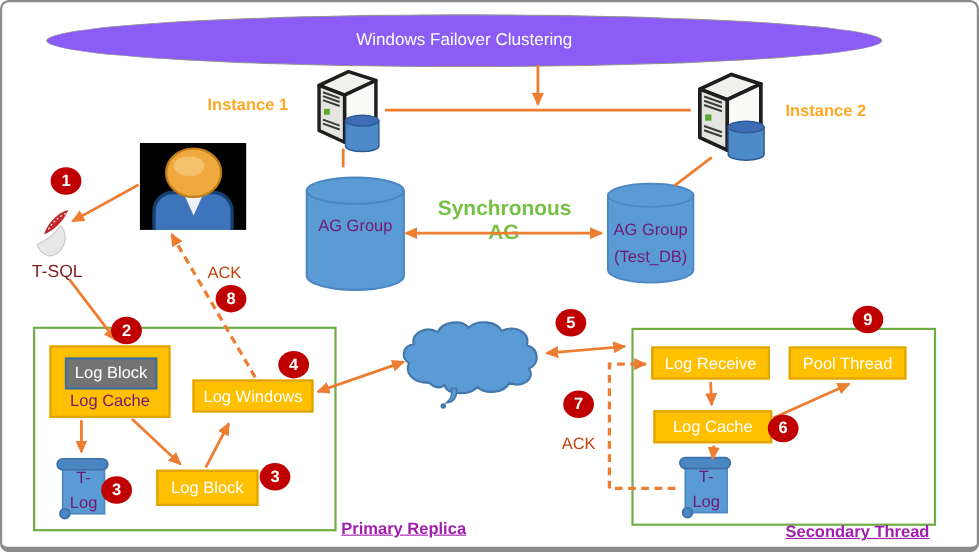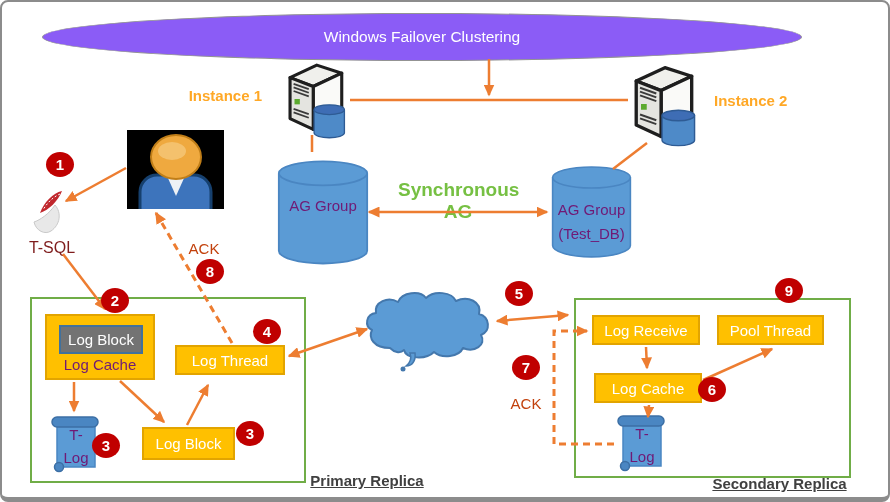--- a/index.html
+++ b/index.html
@@ -12,21 +12,21 @@
   .abs{position:absolute; box-sizing:border-box;}
   .flexc{display:flex; align-items:center; justify-content:center;}
   .gold{background:#FFC000; border:2px solid #E2A400; color:#fff; font-size:15px;}
   .wtext{color:#701a75; font-size:15px; text-align:center;}
   .badge{
     position:absolute; width:28px; height:25px; background:#C00000; border-radius:50%;
     color:#fff; font-weight:bold; font-size:15px; display:flex; align-items:center; justify-content:center;
     z-index:6;
   }
   .greenbox{position:absolute; border:2px solid #70AD47; background:transparent;}
-  .replica-label{color:#404040; font-weight:bold; text-decoration:underline; font-size:15px; text-align:center; white-space:nowrap;}
+  .replica-label{color:#a21caf; font-weight:bold; text-decoration:underline; font-size:15px; text-align:center; white-space:nowrap;}
   .ack{color:#c2410c; font-size:15px; text-align:center;}
   .banner{
     position:absolute; left:40px; top:11px; width:758px; height:46px;
     background:#8b5cf6; border:1px solid #939393; border-radius:50%;
     display:flex; align-items:center; justify-content:center;
     color:#fff; font-size:15.5px; z-index:2;
   }
   .instance-label{position:absolute; font-size:15px; font-weight:bold; color:#FFA826; z-index:2;}
   .sync-label{position:absolute; font-size:19px; font-weight:bold; color:#76C043; text-align:center; z-index:2;}
   svg.icon{position:absolute; z-index:2;}
@@ -117,21 +117,21 @@
     <circle cx="43" cy="79" r="2.5" fill="#4478AD"></circle>
   </svg>
 
   <div class="greenbox" style="left:28px;top:295px;width:272px;height:182px"></div>
 
   <div class="abs gold z2" style="left:43px;top:312px;width:110px;height:66px">
     <div class="abs flexc" style="left:12px;top:9px;width:84px;height:29px;background:#737373;border:2px solid #41719C;color:#fff">Log Block</div>
     <div class="abs wtext" style="left:0;top:40px;width:106px">Log Cache</div>
   </div>
 
-  <div class="abs gold flexc z2" style="left:173px;top:343px;width:110px;height:30px">Log Thread</div>
+  <div class="abs gold flexc z2" style="left:173px;top:343px;width:110px;height:30px">Log Windows</div>
 
   <div class="abs gold flexc z2" style="left:140px;top:425px;width:93px;height:33px">Log Block</div>
 
   <svg class="icon" style="left:48px;top:413px" width="52" height="58" viewBox="0 0 52 58">
       <use href="#scroll-sym"></use>
     </svg>
   <div class="abs wtext z3" style="left:48px;top:421px;width:52px;line-height:23px">
     <div>T-</div>
     <div>Log</div>
   </div>
@@ -151,21 +151,21 @@
   <svg class="icon" style="left:614px;top:412px" width="52" height="58" viewBox="0 0 52 58">
       <use href="#scroll-sym"></use>
     </svg>
   <div class="abs wtext z3" style="left:614px;top:420px;width:52px;line-height:23px">
     <div>T-</div>
     <div>Log</div>
   </div>
 
   <div class="abs ack z2" style="left:502px;top:393px;width:44px">ACK</div>
 
-  <div class="abs replica-label" style="left:705px;top:473px;width:145px">Secondary Replica</div>
+  <div class="abs replica-label" style="left:705px;top:473px;width:145px">Secondary Thread</div>
 
   <svg id="arrows" width="890" height="502" viewBox="0 0 890 502">
     <defs>
       <marker id="ah" viewBox="0 0 12 11" refX="10.5" refY="5.5" markerWidth="12" markerHeight="11" markerUnits="userSpaceOnUse" orient="auto-start-reverse">
         <path d="M0,0 L12,5.5 L0,11 Z" fill="#ED7D31"></path>
       </marker>
     </defs>
     <g stroke="#ED7D31" stroke-width="2.5" fill="none">
       <path d="M124,166 L64,199" marker-end="url(#ah)"></path>
       <path d="M61,252 L103,307" marker-end="url(#ah)"></path>

